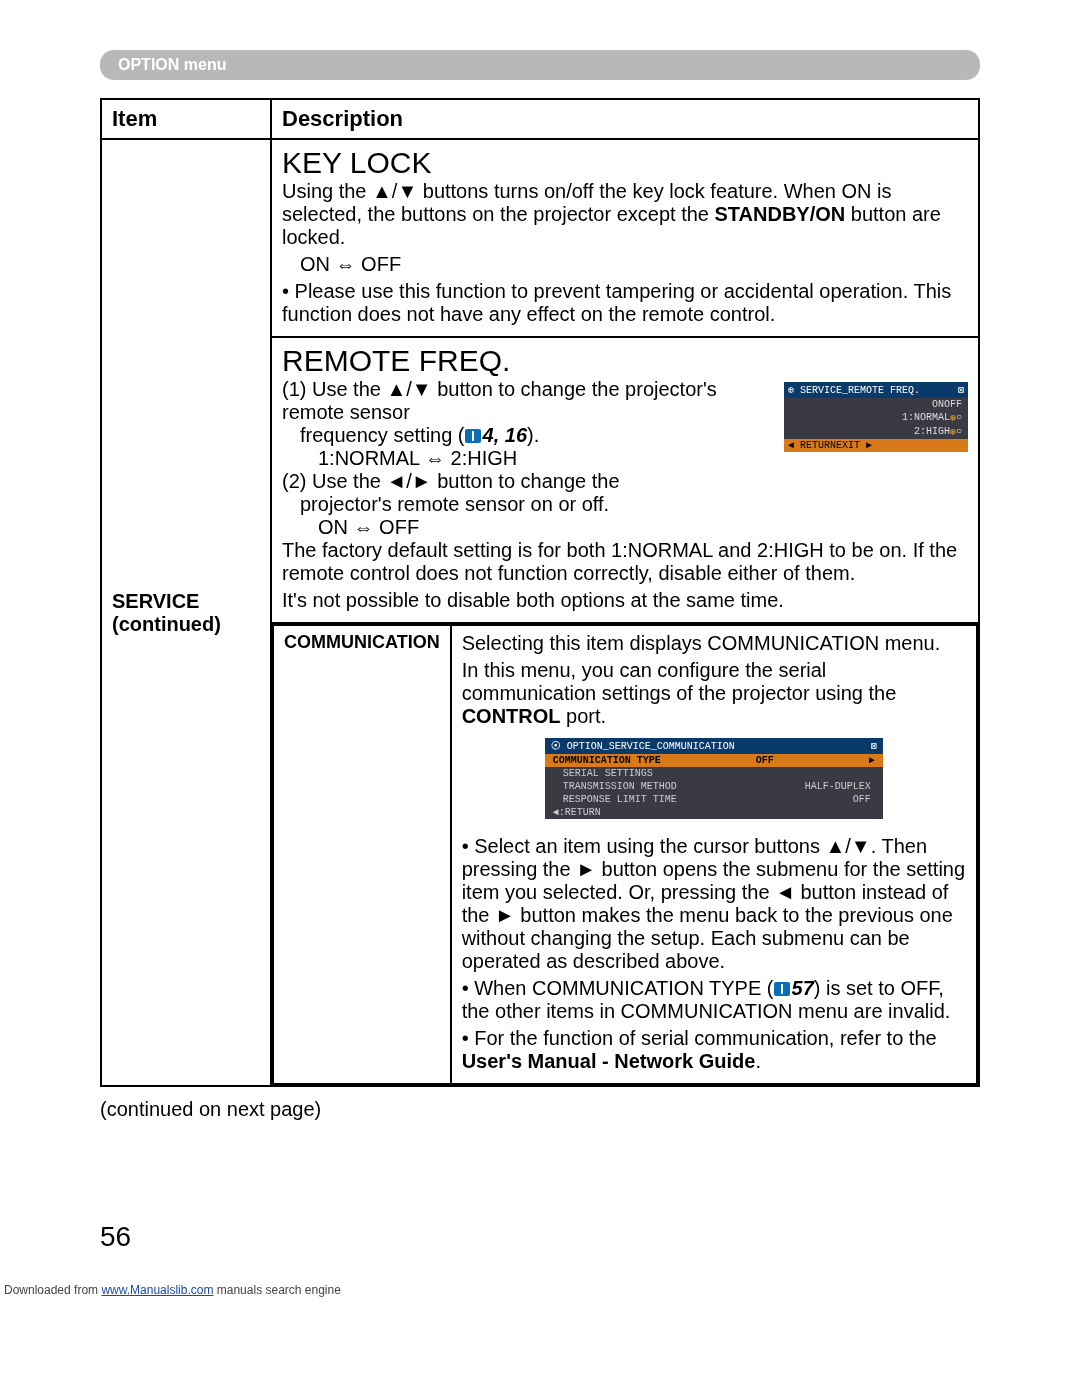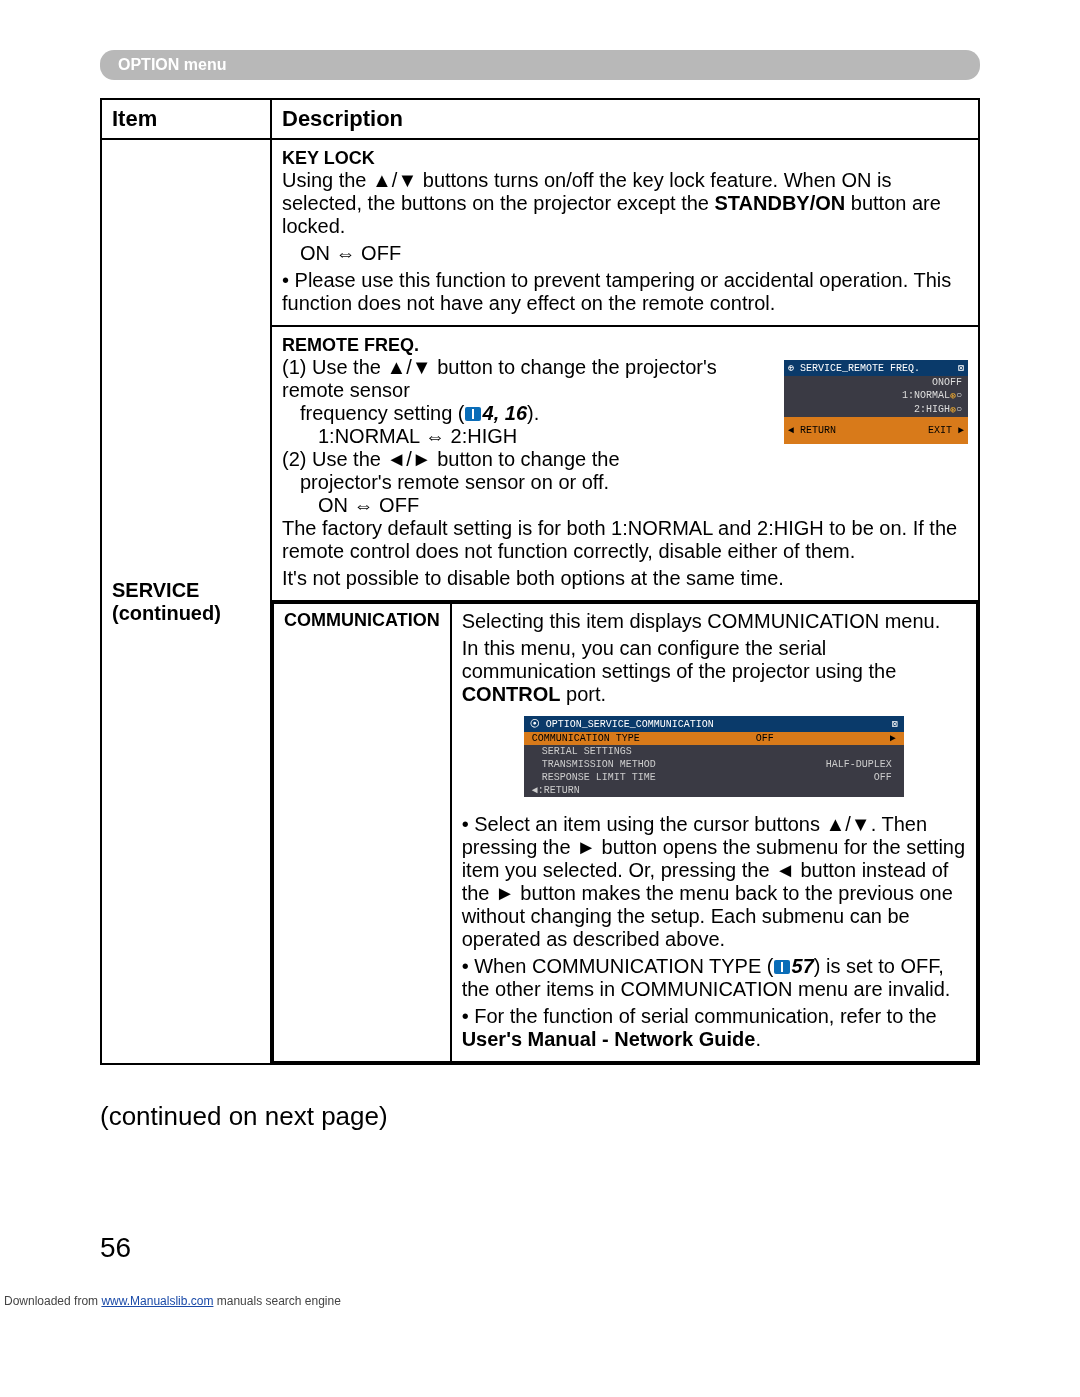--- a/index.html
+++ b/index.html
@@ -38,21 +38,21 @@
   table.main th {
     font-weight: bold;
     font-size: 22px;
   }
   .item-col {
     width: 170px;
     text-align: center;
     vertical-align: middle !important;
     font-weight: bold;
   }
-  .subhead { font-weight: bold; font-size: 18px; }
+  .subhead { font-weight: normal; font-size: 30px; }
   .indent1 { padding-left: 18px; display: block; }
   .indent2 { padding-left: 36px; display: block; }
   .book-icon {
     display: inline-block;
     width: 16px; height: 14px;
     background: #0a6db8;
     position: relative;
     vertical-align: -1px;
     margin-right: 2px;
     border-radius: 2px;
@@ -84,41 +84,42 @@
   .osd-small .row {
     display: flex;
     justify-content: flex-end;
     padding: 1px 6px;
     color: #ddd;
   }
   .osd-small .footer {
     background: #d87a1a;
     color: #000;
     display: flex;
-    justify-content: space-between;
-    padding: 8px 4px;
+    justify-content: flex-start;
+    padding: 1px 4px;
   }
   .osd-small .radio { color: #e0a030; }
   .osd-large {
-    width: 380px;
+    width: 338px;
     margin: 10px auto 16px;
     display: block;
   }
   .osd-large .bar {
     background: #0a3a6a;
     color: #fff;
     padding: 2px 6px;
     display:flex; justify-content:space-between;
   }
   .osd-large .hi {
     background: #d87a1a;
     color: #000;
     display: flex;
     justify-content: space-between;
     padding: 1px 8px;
+    font-weight: bold;
   }
   .osd-large .row {
     display: flex;
     justify-content: space-between;
     padding: 1px 12px 1px 18px;
     color: #ccc;
   }
   .osd-large .rtn {
     padding: 1px 8px;
     color: #ccc;
@@ -136,21 +137,21 @@
   .inner-table td.sub-item {
     width: 140px;
     text-align: center;
     font-weight: bold;
     font-size: 18px;
     border-right: 2px solid #000;
   }
   .inner-table td.desc {
     font-size: 20px;
   }
-  .cont { margin-top: 36px; font-size: 26px; }
+  .cont { margin-top: 11px; font-size: 20px; }
   .page-num { margin-top: 100px; font-size: 28px; }
   .footer-line {
     font-size: 12px;
     color: #444;
     padding: 0 4px 6px;
   }
   .footer-line a { color: #1a4aa8; text-decoration: underline; }
   .desc-block { display:block; margin-bottom:4px; }
   .clear { clear:both; }
 </style>

